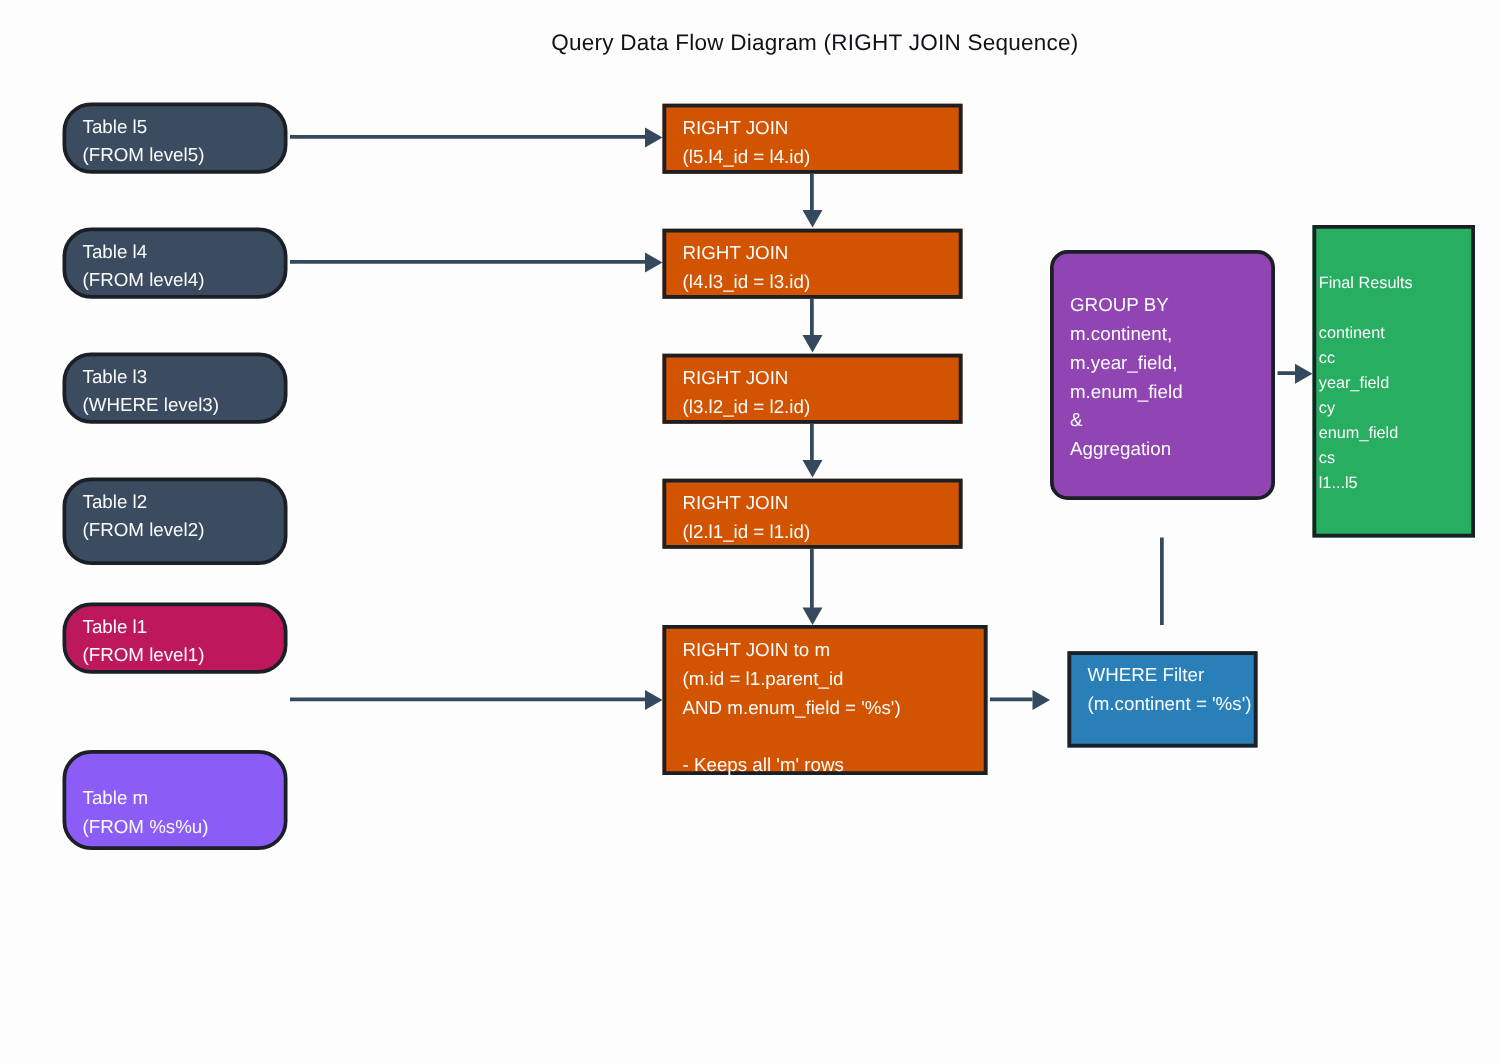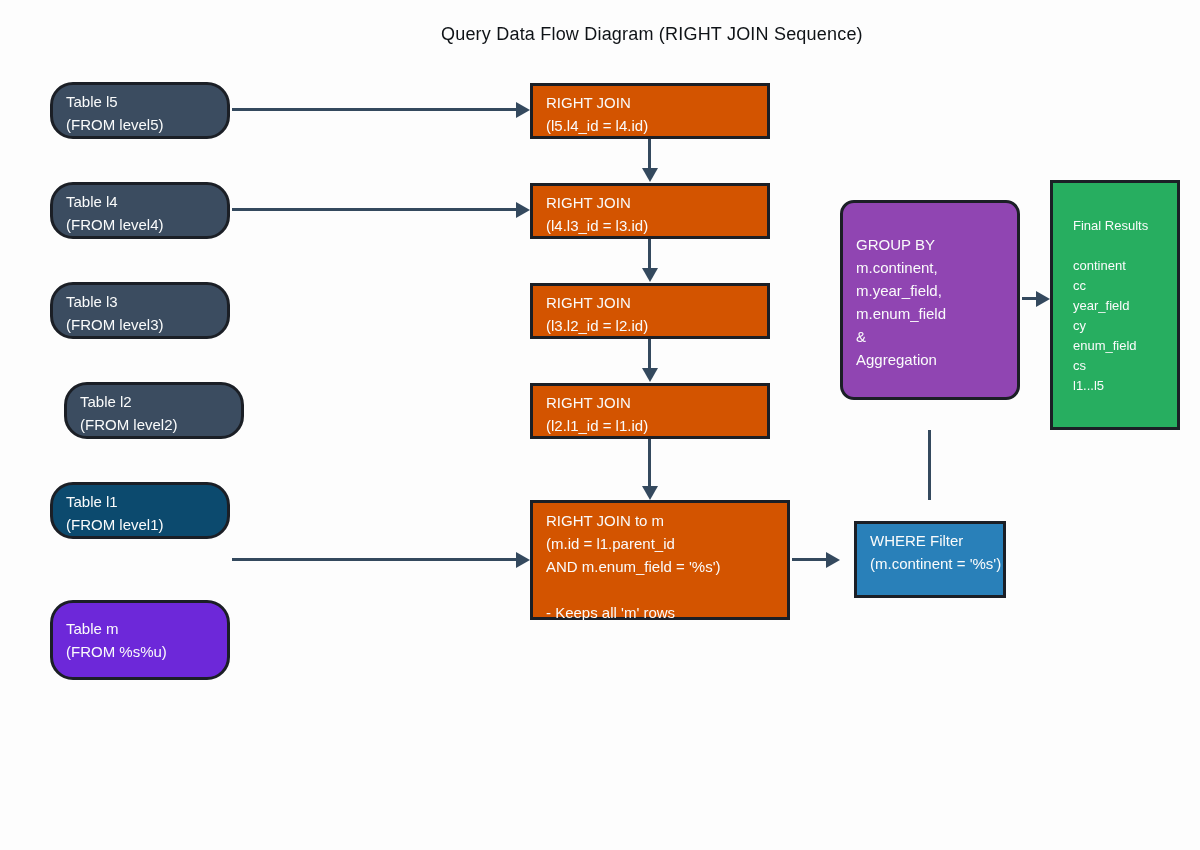--- a/index.html
+++ b/index.html
@@ -32,31 +32,31 @@
   <div class="node tablebox" style="left: 50px; top: 82px; width: 180px; height: 57px; background-color: rgb(59, 76, 96);">
     <div class="line">Table l5</div>
     <div class="line">(FROM level5)</div>
   </div>
   <div class="node tablebox" style="left: 50px; top: 182px; width: 180px; height: 57px; background-color: rgb(59, 76, 96);">
     <div class="line">Table l4</div>
     <div class="line">(FROM level4)</div>
   </div>
   <div class="node tablebox" style="left: 50px; top: 282px; width: 180px; height: 57px; background-color: rgb(59, 76, 96);">
     <div class="line">Table l3</div>
-    <div class="line">(FROM level3)</div>
+    <div class="line">(WHERE level3)</div>
   </div>
-  <div class="node tablebox" style="left: 64px; top: 382px; width: 180px; height: 57px; background-color: rgb(59, 76, 96);">
+  <div class="node tablebox" style="left: 50px; top: 382px; width: 180px; height: 70px; background-color: rgb(59, 76, 96);">
     <div class="line">Table l2</div>
     <div class="line">(FROM level2)</div>
   </div>
-  <div class="node tablebox" style="left: 50px; top: 482px; width: 180px; height: 57px; background-color: #0c4a6e;">
+  <div class="node tablebox" style="left: 50px; top: 482px; width: 180px; height: 57px; background-color: #be185d;">
     <div class="line">Table l1</div>
     <div class="line">(FROM level1)</div>
   </div>
-  <div class="node tablebox" style="left: 50px; top: 600px; width: 180px; height: 80px; padding-top: 14px; background-color: #6d28d9;">
+  <div class="node tablebox" style="left: 50px; top: 600px; width: 180px; height: 80px; padding-top: 24px; background-color: #8b5cf6;">
     <div class="line">Table m</div>
     <div class="line">(FROM %s%u)</div>
   </div>
 
   <div class="node joinbox" style="left: 530px; top: 83px; width: 240px; height: 56px; background-color: rgb(211, 84, 0);">
     <div class="line">RIGHT JOIN</div>
     <div class="line">(l5.l4_id = l4.id)</div>
   </div>
   <div class="node joinbox" style="left: 530px; top: 183px; width: 240px; height: 56px; background-color: rgb(211, 84, 0);">
     <div class="line">RIGHT JOIN</div>
@@ -85,21 +85,21 @@
 
   <div class="node groupbox" style="left: 840px; top: 200px; width: 180px; height: 200px; padding-top: 30px; background-color: rgb(144, 69, 178); border-radius: 14px;">
     <div class="line">GROUP BY</div>
     <div class="line">m.continent,</div>
     <div class="line">m.year_field,</div>
     <div class="line">m.enum_field</div>
     <div class="line">&amp;</div>
     <div class="line">Aggregation</div>
   </div>
 
-  <div class="node finalbox" style="left: 1050px; top: 180px; width: 130px; height: 250px; padding-top: 33px; padding-left: 20px; background-color: rgb(39, 174, 96);">
+  <div class="node finalbox" style="left: 1050px; top: 180px; width: 130px; height: 250px; padding-top: 33px; padding-left: 2px; background-color: rgb(39, 174, 96);">
     <div class="line">Final Results</div>
     <div class="line"></div>
     <div class="line">continent</div>
     <div class="line">cc</div>
     <div class="line">year_field</div>
     <div class="line">cy</div>
     <div class="line">enum_field</div>
     <div class="line">cs</div>
     <div class="line">l1...l5</div>
   </div>

